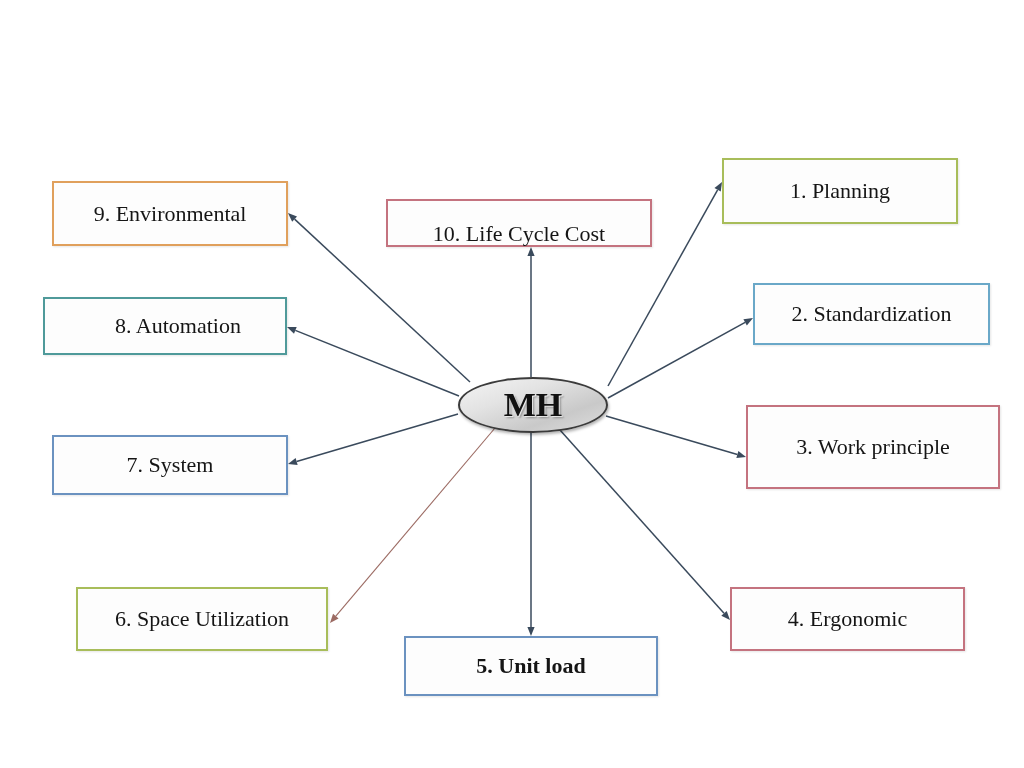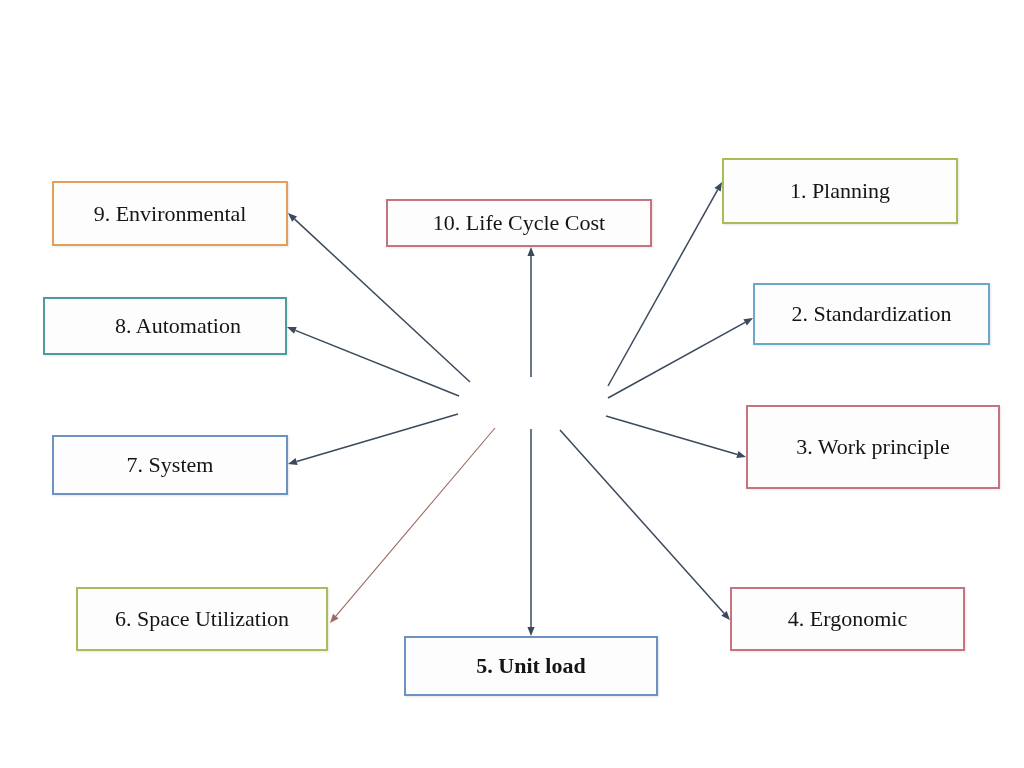--- a/index.html
+++ b/index.html
@@ -174,19 +174,22 @@
       </div>
       <div class="node" style="left: 52px; top: 435px; width: 236px; height: 60px; border-color: rgb(107, 146, 192);">
         <span class="node-label">7. System</span>
       </div>
       <div class="node" style="left: 43px; top: 297px; width: 244px; height: 58px; border-color: rgb(79, 154, 154); padding-left: 26px;">
         <span class="node-label">8. Automation</span>
       </div>
       <div class="node" style="left: 52px; top: 181px; width: 236px; height: 65px; border-color: rgb(224, 160, 92);">
         <span class="node-label">9. Environmental</span>
       </div>
-      <div class="node" style="left: 386px; top: 199px; width: 266px; height: 48px; border-color: rgb(196, 115, 127);">
+      <div class="node" style="left: 386px; top: 199px; width: 266px; height: 48px; border-color: rgb(196, 115, 127); align-items: flex-end;">
         <span class="node-label">10. Life Cycle Cost</span>
       </div>
     </div>
 
+  <div class="hub">
+    <span class="hub-label">MH</span>
+  </div>
 
 </div>
 
 </body></html>

